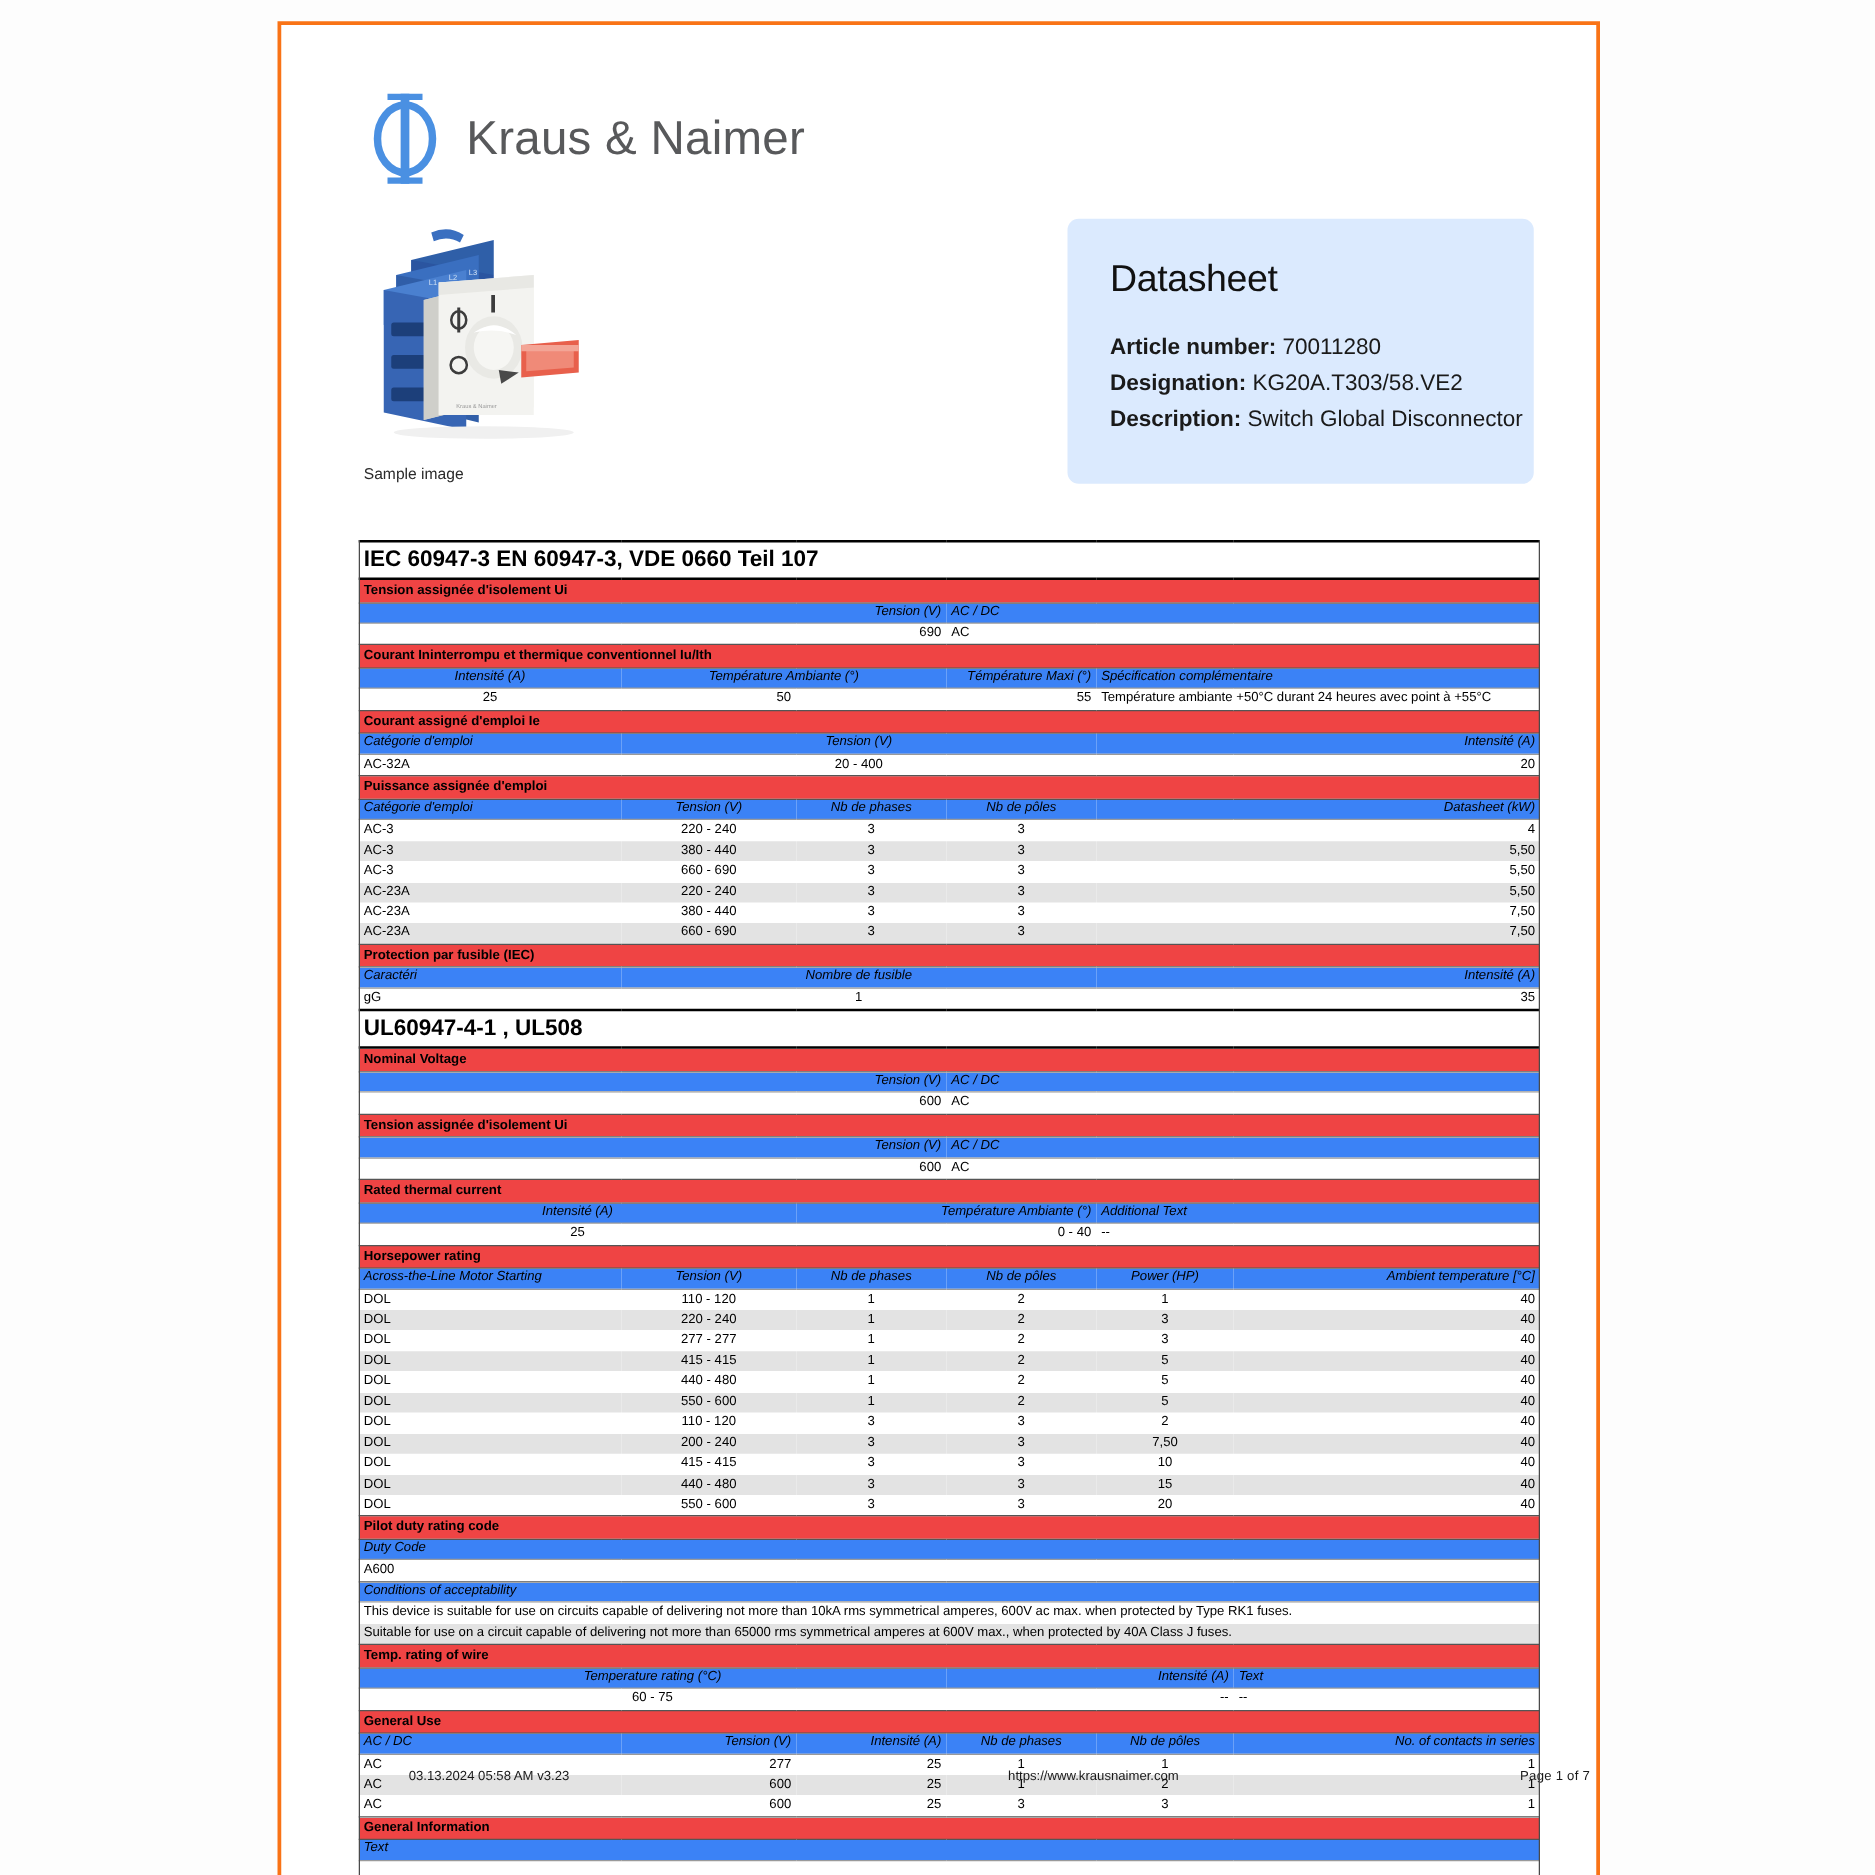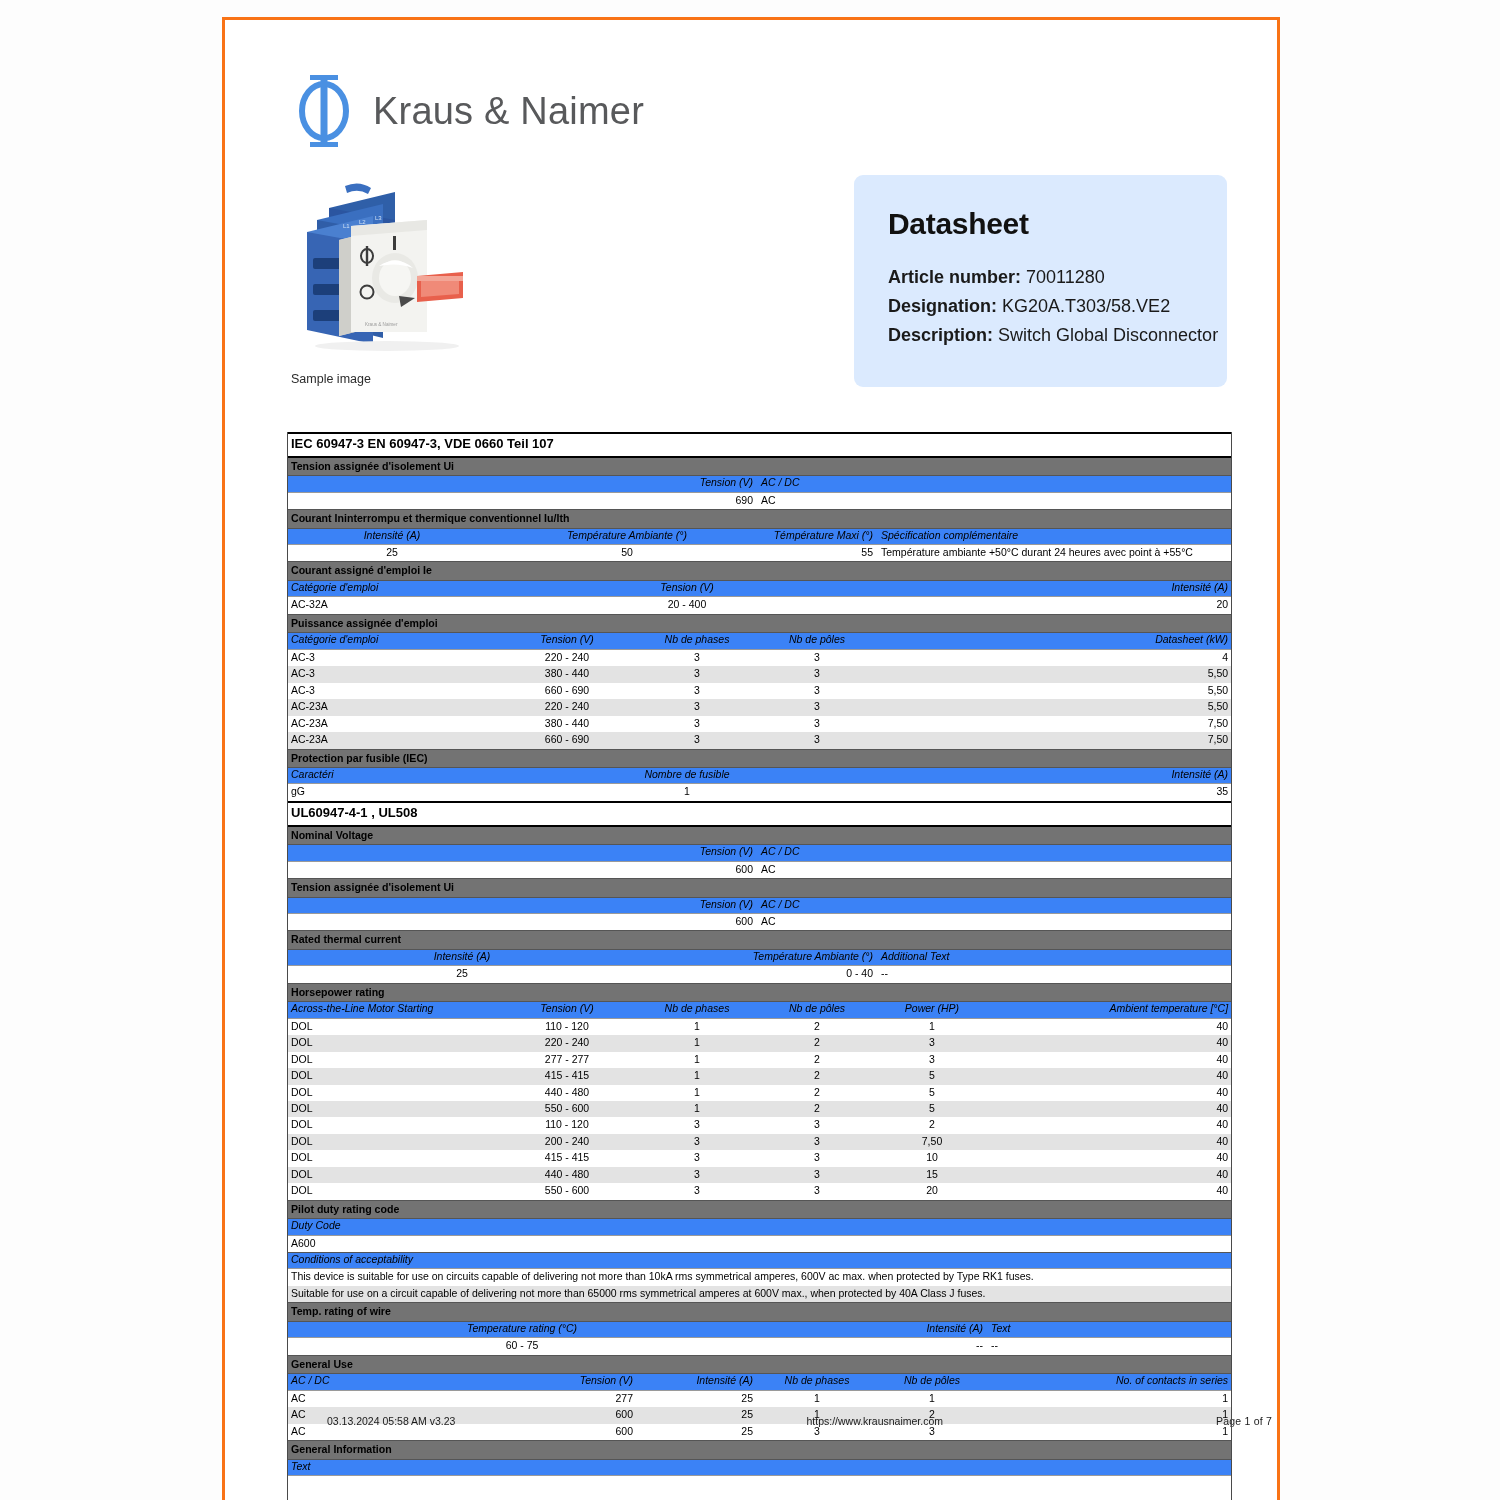--- a/index.html
+++ b/index.html
@@ -61,21 +61,21 @@
   .info-card {
     position: absolute;
     left: 629px; top: 155px;
     width: 373px; height: 212px;
     background: #dbeafe;
     border-radius: 9px;
     padding: 32px 34px 0 34px;
   }
   .info-title {
     font-size: 30px;
-    font-weight: bold;
+    font-weight: normal;
     color: #111;
     margin: 0 0 22px 0;
     letter-spacing: -0.3px;
   }
   .info-line {
     font-size: 18px;
     color: #1a1a1a;
     line-height: 1.62;
     white-space: nowrap;
   }
@@ -93,33 +93,33 @@
   }
   .tbl td {
     padding: 1px 4px 2px 4px;
     vertical-align: top;
     line-height: 1.28;
     height: 14px;
     white-space: nowrap;
     overflow: hidden;
   }
   tr.std-head td {
-    font-size: 13px;
+    font-size: 18px;
     font-weight: bold;
     border-top: 2.2px solid #000;
     border-bottom: 2.2px solid #000;
     padding-top: 2px; padding-bottom: 3px;
     background: #fff;
   }
   tr.sec-head td {
     font-size: 10.6px;
     font-weight: bold;
     border-bottom: 1.1px solid #555;
     padding-top: 2px; padding-bottom: 2px;
-    background: #737373;
+    background: #ef4444;
   }
   tr.col-head td {
     font-style: italic;
     background: #3b82f6;
     border-bottom: 1px solid #9a9a9a;
     padding-top: 0; padding-bottom: 2px;
   }
   tr.row-a td { background: #ffffff; }
   tr.row-b td { background: #e3e3e3; }
   tr.row-last td { border-bottom: 1.1px solid #555; }

